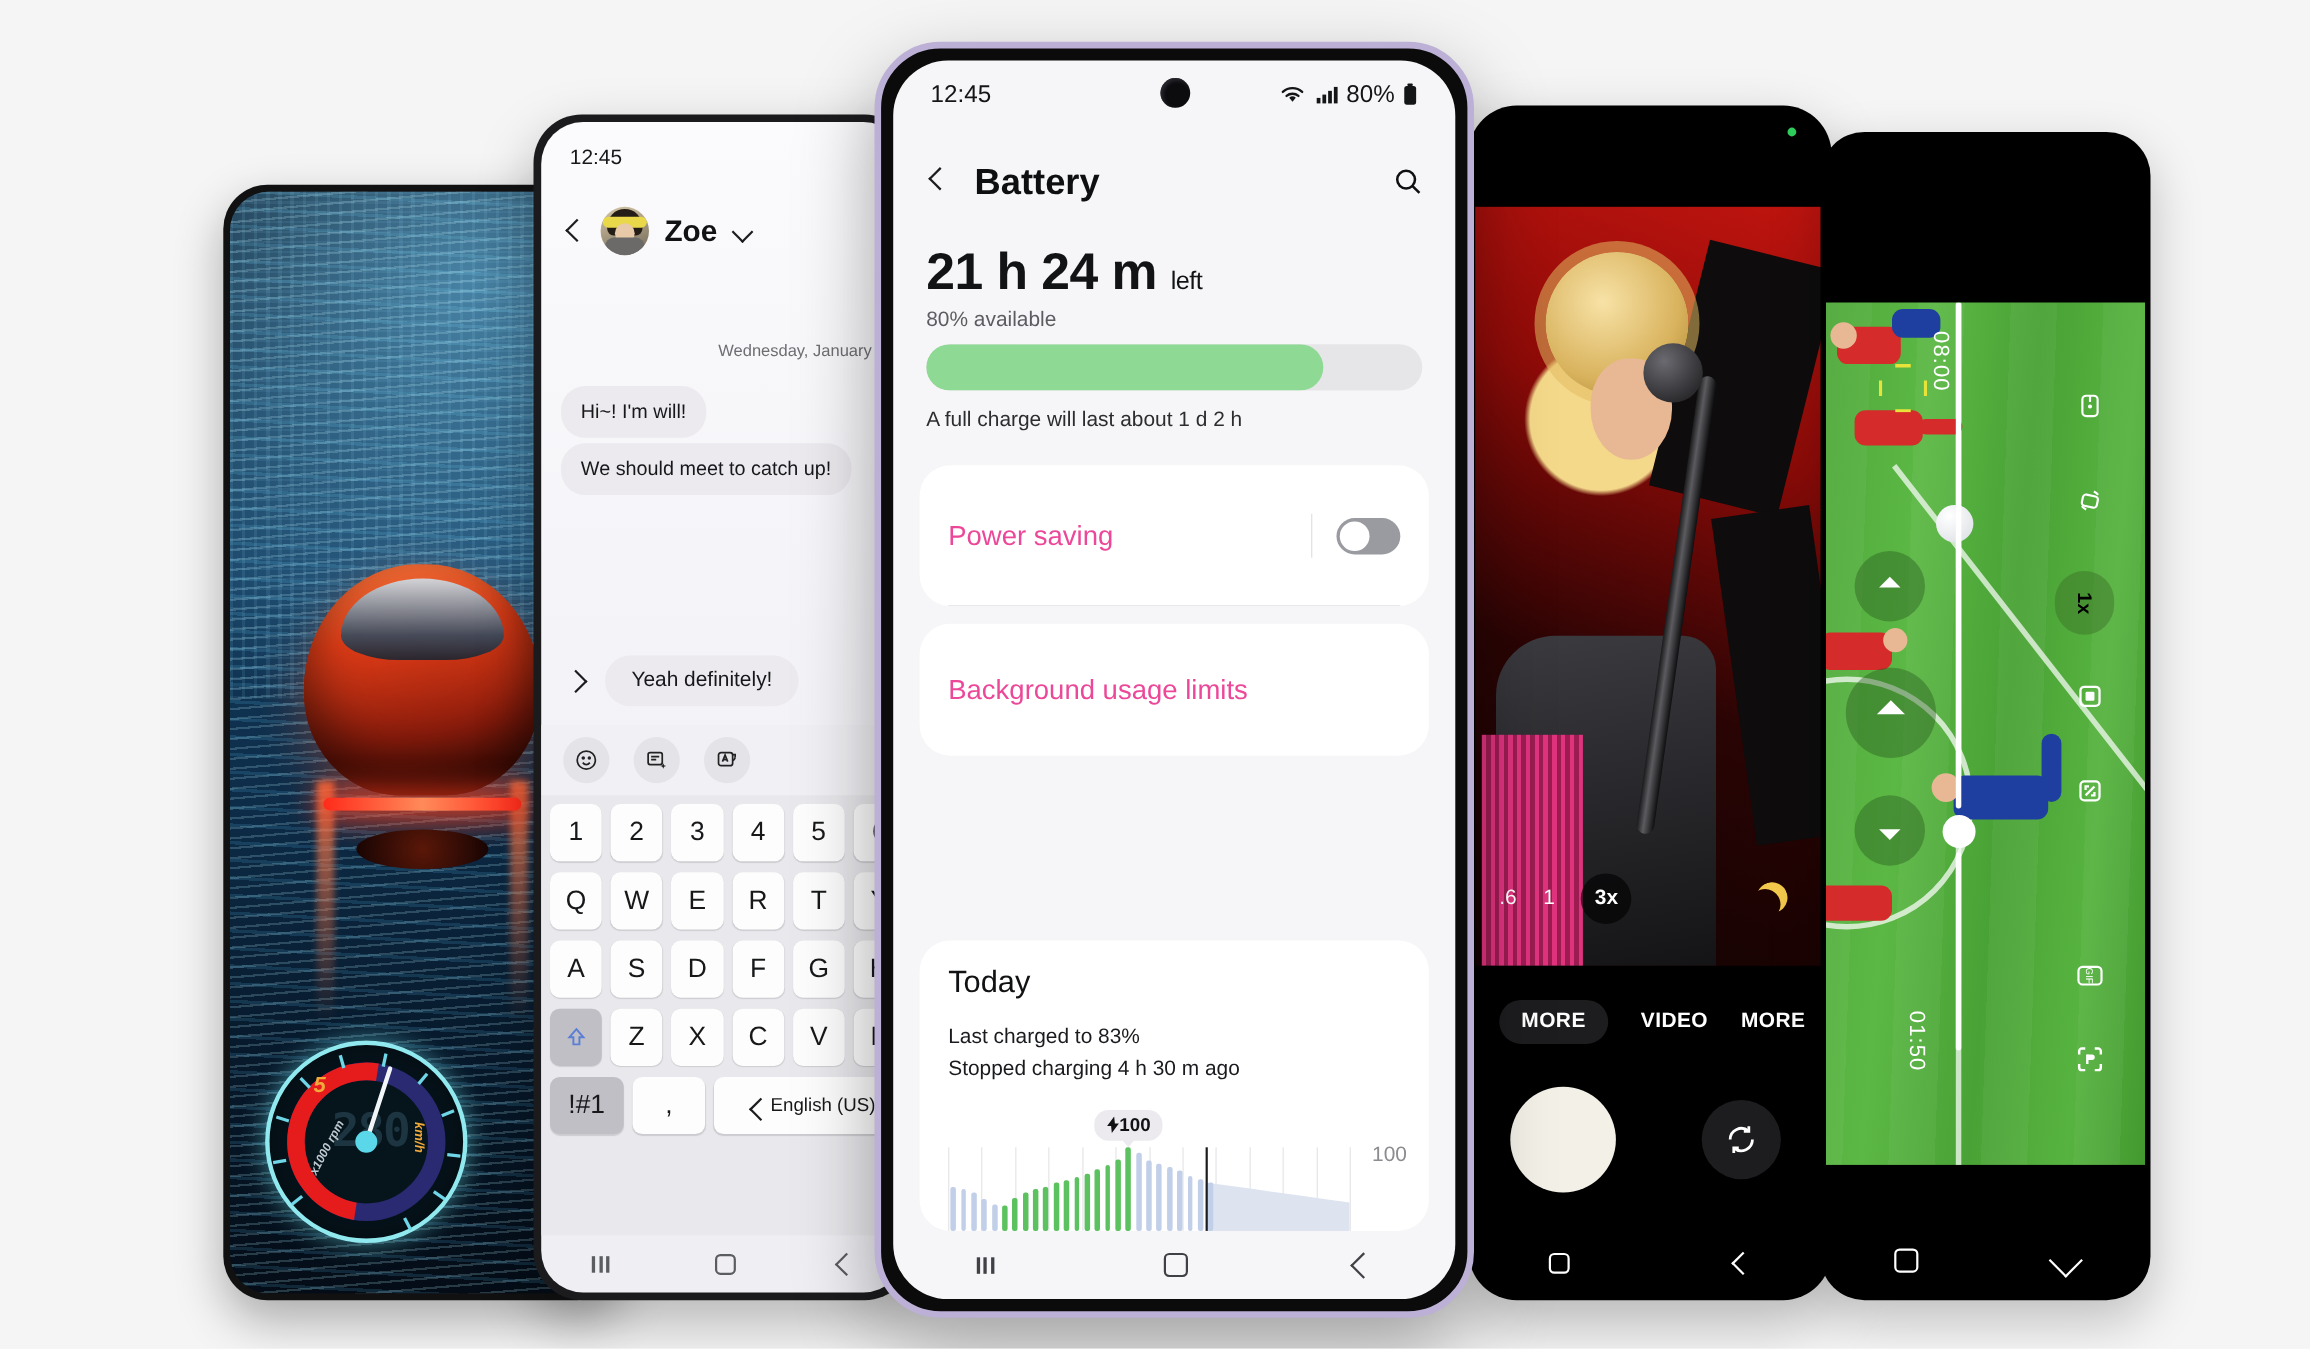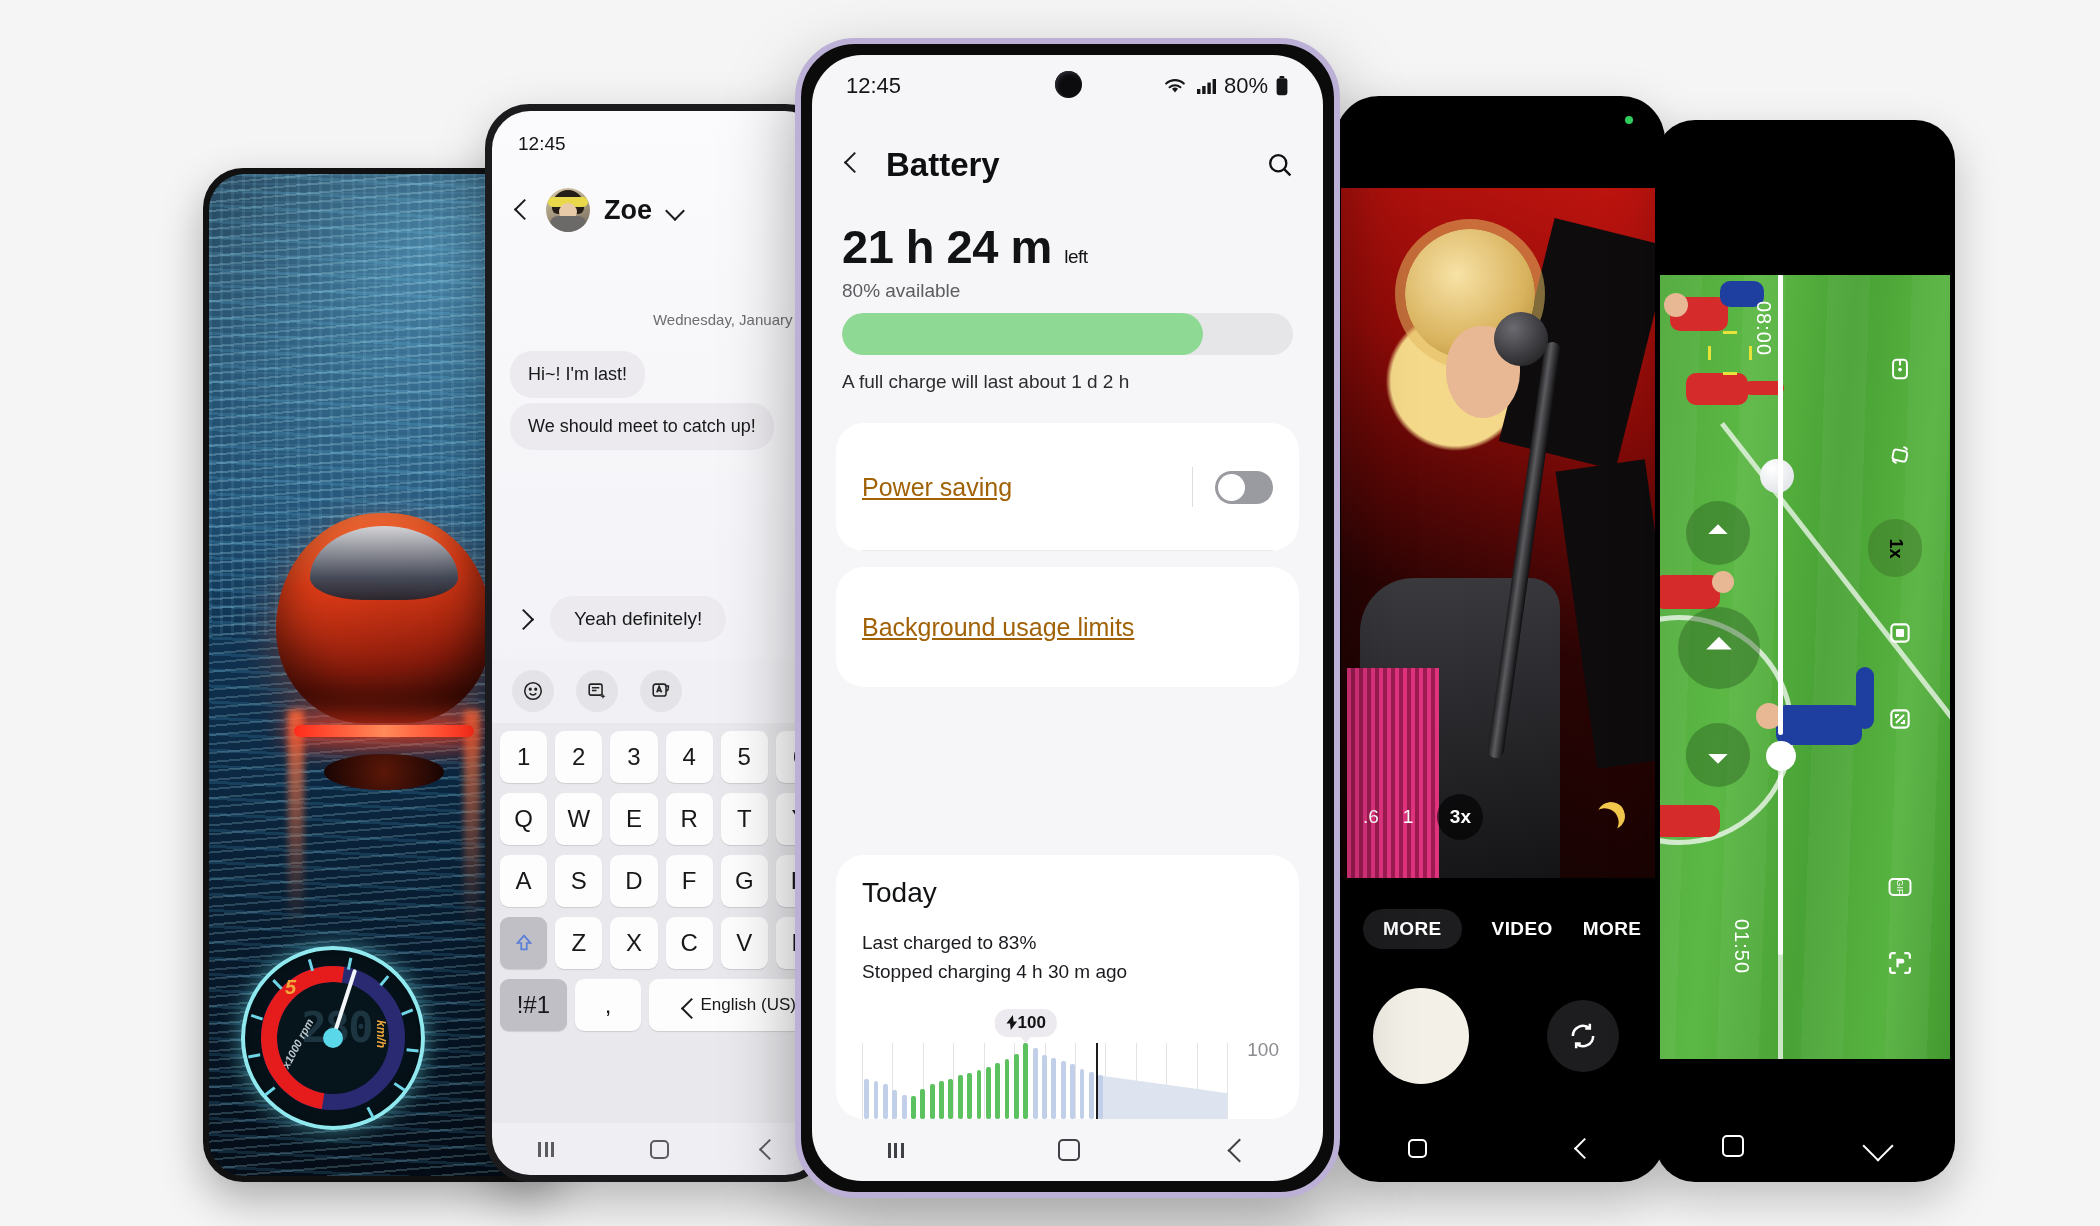--- a/index.html
+++ b/index.html
@@ -153,34 +153,34 @@
   .bstatus .right{ display:flex; align-items:center; gap:7px; }
   .punch{ position:absolute; left:50%; top:16px; width:27px; height:27px; margin-left:-13px;
           border-radius:50%; background:#0c0c0e;
           box-shadow:inset 2px 2px 4px #2b2b33; }
   .bhead{ position:absolute; left:0; right:0; top:72px; height:76px;
           display:flex; align-items:center; padding:0 28px; }
   .bhead .title{ font-size:33px; font-weight:700; color:#0e0f11; margin-left:20px; }
   .bhead .sp{ flex:1; }
   .bhero{ position:absolute; left:30px; right:30px; top:164px; }
   .bhero .big{ font-size:47px; font-weight:800; color:#121315; letter-spacing:-.5px; }
-  .bhero .big small{ font-size:19px; font-weight:400; color:#121315; }
+  .bhero .big small{ font-size:23px; font-weight:400; color:#121315; }
   .bhero .sub{ font-size:19px; color:#5c5d61; margin-top:6px; }
   .bbar{ position:absolute; left:30px; right:30px; top:258px; height:42px;
          border-radius:21px; background:#e6e6e8; overflow:hidden; }
   .bbar i{ display:block; height:100%; border-radius:21px; background:#8ed993; }
   .bnote{ position:absolute; left:30px; right:30px; top:316px;
           font-size:19px; color:#2c2d30; }
   .card{ position:absolute; left:24px; right:24px; background:#fff; border-radius:28px; }
   #card1{ top:368px; height:128px; }
   #card2{ top:512px; height:120px; }
   #card3{ top:652px; height:132px; }
   #card4{ top:800px; bottom:62px; }
   .row{ position:relative; height:100%; display:flex; align-items:center; padding:0 26px; }
-  .row .lbl{ font-size:25px; color:#a16207;text-decoration:underline; }
+  .row .lbl{ font-size:25px; color:#ec4899; }
   .row .desc{ font-size:17px; color:#76777b; line-height:1.35; margin-top:5px; }
   .row .sp{ flex:1; }
   .divline{ position:absolute; left:26px; right:26px; bottom:0; height:1px; background:#e9e9ec; }
   .vdiv{ width:1px; height:40px; background:#dededf; margin-right:22px; }
   .toggle{ width:58px; height:33px; border-radius:17px; background:#9a9ba0; position:relative; flex:none; }
   .toggle i{ position:absolute; left:3px; top:3px; width:27px; height:27px;
              border-radius:50%; background:#fff; }
   .today-t{ position:absolute; left:26px; top:22px; font-size:28px; color:#111214; }
   .today-l{ position:absolute; left:26px; top:74px; font-size:19px; color:#1a1b1e; line-height:1.5; }
   .chartwrap{ position:absolute; left:26px; right:20px; top:160px; bottom:0; }
@@ -342,21 +342,21 @@
             <div class="band"></div>
           <div class="face"></div>
             <div class="scarf"></div>
         </div>
         <div class="chat-name">Zoe</div>
         <div class="chev-down"></div>
       </div>
 
       <div class="chat-date">Wednesday, January 1</div>
 
-      <div class="bubble" id="b1">Hi~! I'm last!</div>
+      <div class="bubble" id="b1">Hi~! I'm will!</div>
       <div class="bubble" id="b2">We should meet to catch up!</div>
 
       <div class="reply-row">
         <div class="chev-right"></div>
         <div class="reply-chip">Yeah definitely!</div>
       </div>
 
       <div class="kb-tools">
         <div class="kb-tool">
           <svg width="22" height="22" viewBox="0 0 24 24" fill="none" stroke="#222" stroke-width="1.7">

